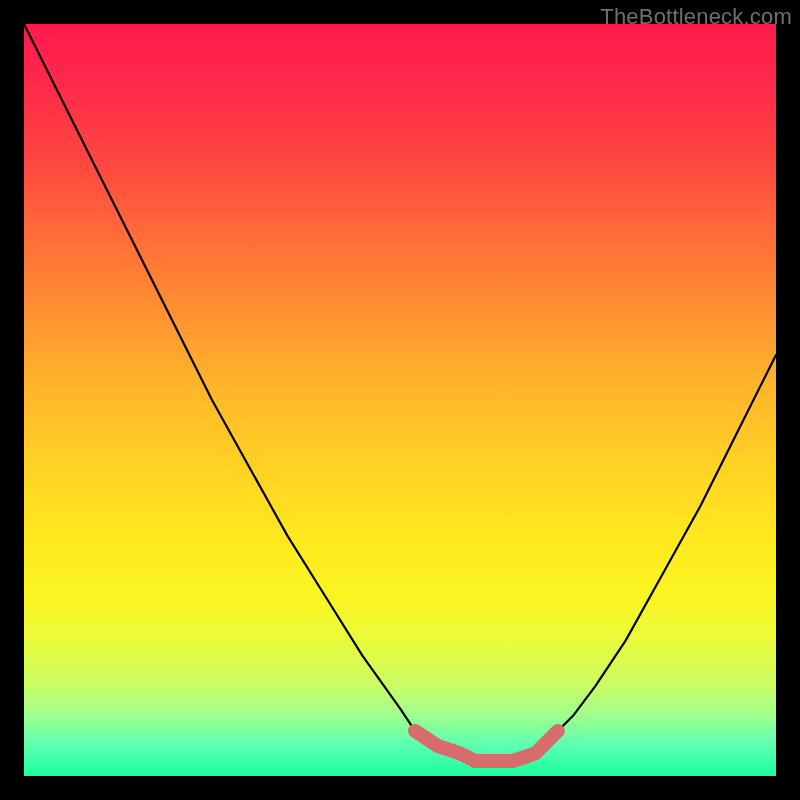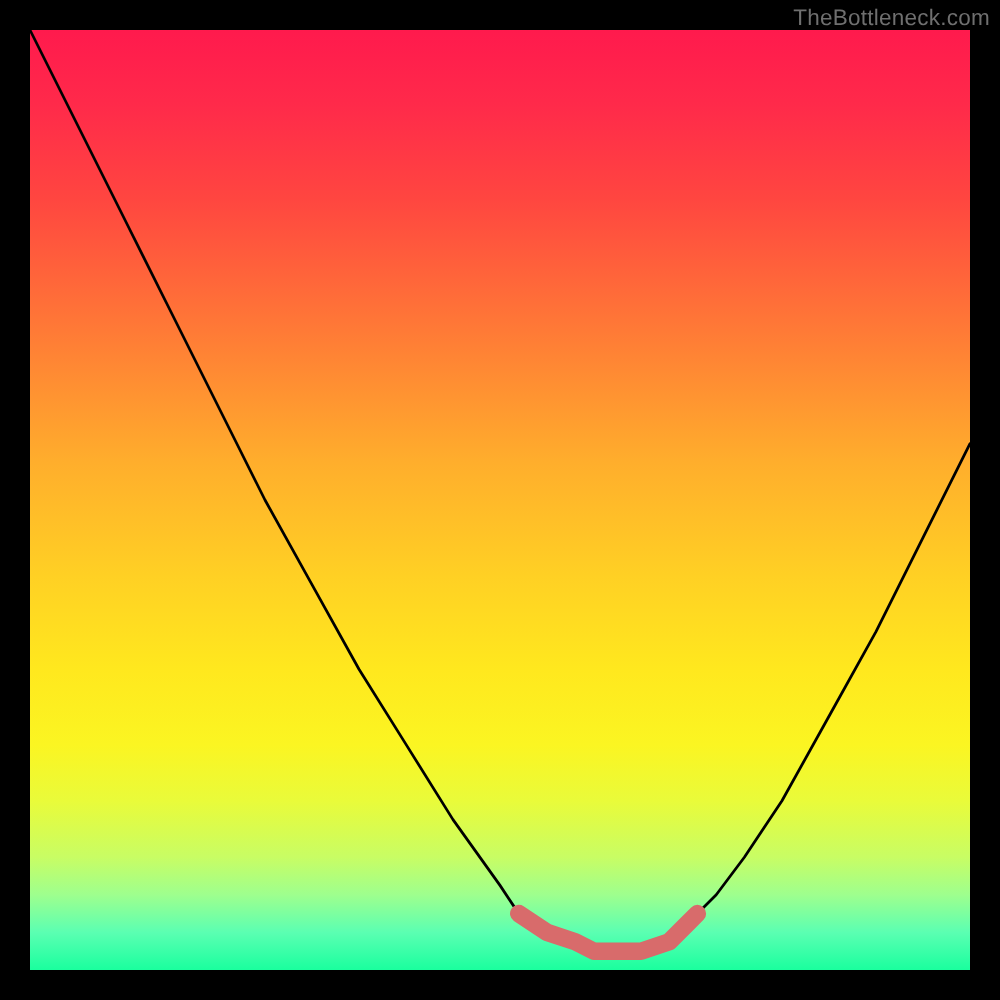--- a/index.html
+++ b/index.html
@@ -37,21 +37,21 @@
       #9eff8e 92%,
       #5bffb2 96%,
       #1aff9e 100%
     );
   }
   .watermark {
     position: absolute;
     top: 4px;
     right: 8px;
     color: #6f6f6f;
-    font-size: 18px;
+    font-size: 22px;
     font-weight: 500;
     letter-spacing: 0.2px;
     user-select: none;
   }
   svg.curve {
     position: absolute;
     left: 0;
     top: 0;
     width: 752px;
     height: 752px;

